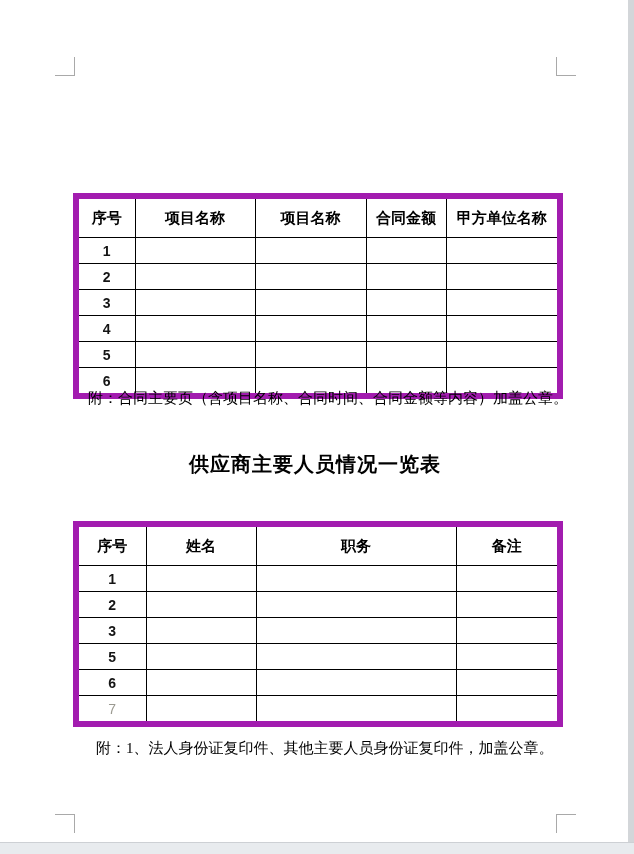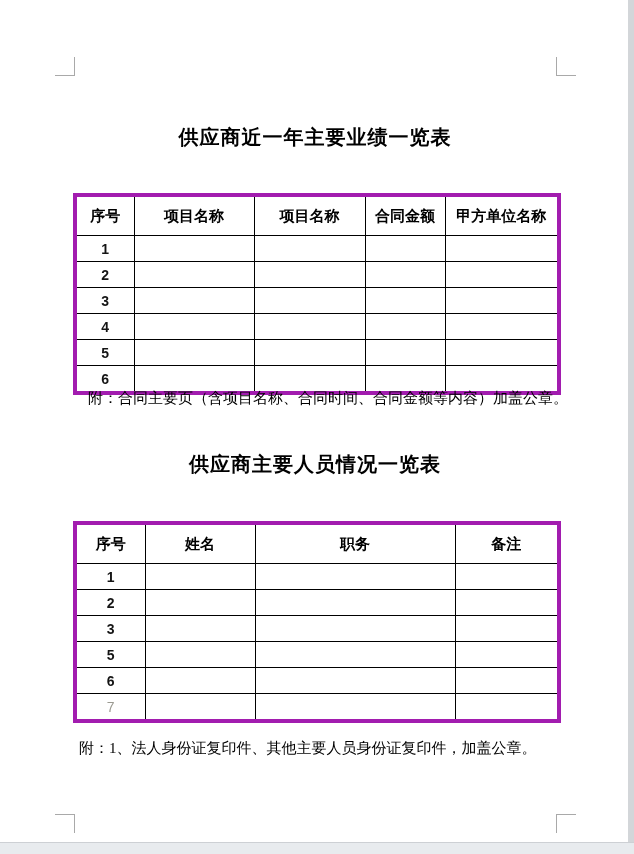--- a/index.html
+++ b/index.html
@@ -24,54 +24,53 @@
     position:absolute;left:73px;width:484px;text-align:center;
     font-size:20px;font-weight:bold;line-height:30px;letter-spacing:1px;
     font-family:"Liberation Sans","DejaVu Sans",sans-serif;
   }
   #title1{top:122px;}
   #title2{top:449px;}
 
   table.doc-table{
     position:absolute;left:73px;width:484px;
     border-collapse:collapse;table-layout:fixed;
-    border:4px solid #a21caf;
+    border:6px solid #a21caf;
   }
   #table1{top:193px;}
   #table2{top:521px;}
   .doc-table th,.doc-table td{border:1px solid #000;padding:0;text-align:center;vertical-align:middle;overflow:hidden;}
   .doc-table thead th{
     height:38px;font-size:15px;font-weight:bold;
     font-family:"Liberation Sans","DejaVu Sans",sans-serif;
   }
   .doc-table tbody td{height:25px;}
   .doc-table td.rownum{
     font-weight:bold;font-size:14px;color:#141414;
     font-family:"Liberation Sans","DejaVu Sans",sans-serif;
   }
   .doc-table td.rownum.muted{color:#9b9a91;font-weight:normal;}
 
   .note{
     position:absolute;font-size:15px;line-height:22px;white-space:nowrap;
   }
   #note1{left:88px;top:387px;}
-  #note2a{left:79px;top:737px;}
+  #note2a{left:96px;top:737px;}
   #note2b{left:125px;top:765px;}
 </style>
 </head>
 <body>
 
 <div class="page">
 
   <div class="crop crop-tl"></div>
   <div class="crop crop-tr"></div>
   <div class="crop crop-bl"></div>
   <div class="crop crop-br"></div>
 
-  <div class="doc-title" id="title1">供应商近一年主要业绩一览表</div>
 
   <table class="doc-table" id="table1">
     <colgroup>
       <col style="width:59px">
         <col style="width:120px">
         <col style="width:111px">
       <col style="width:80px">
         <col style="width:114px">
     </colgroup>
     <thead>

